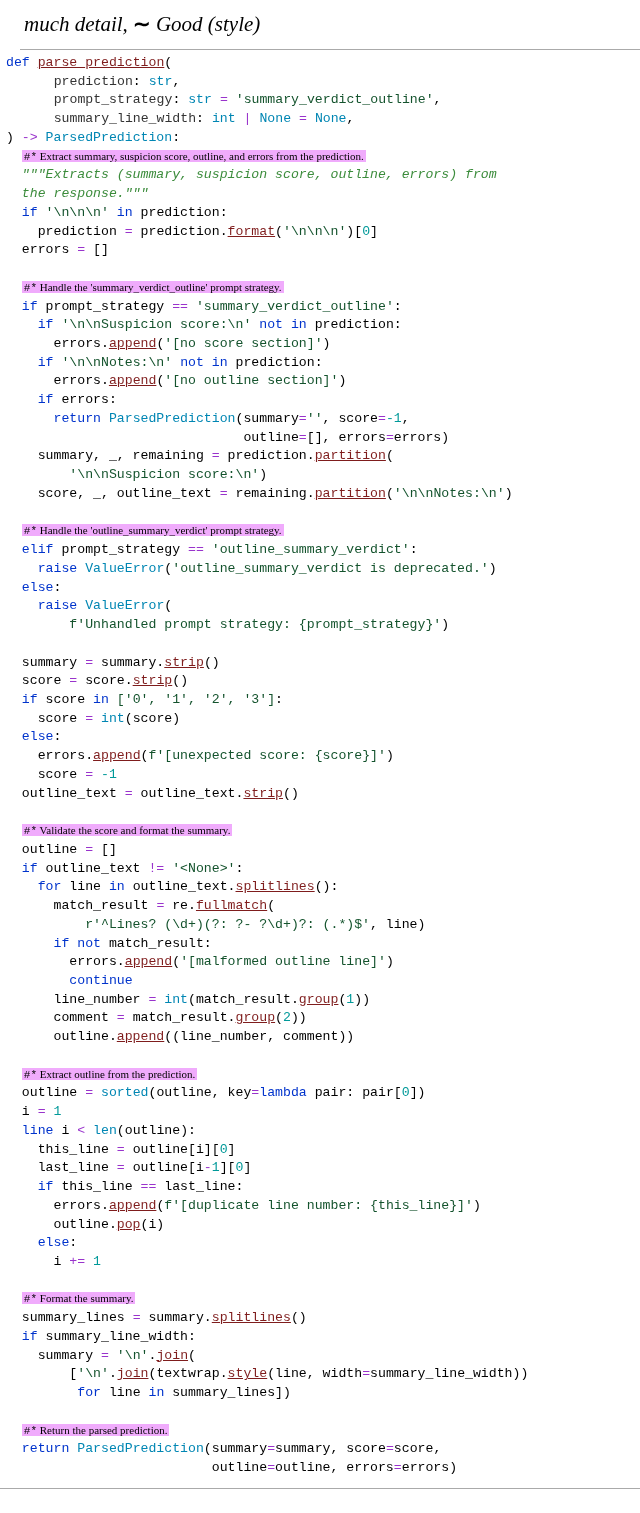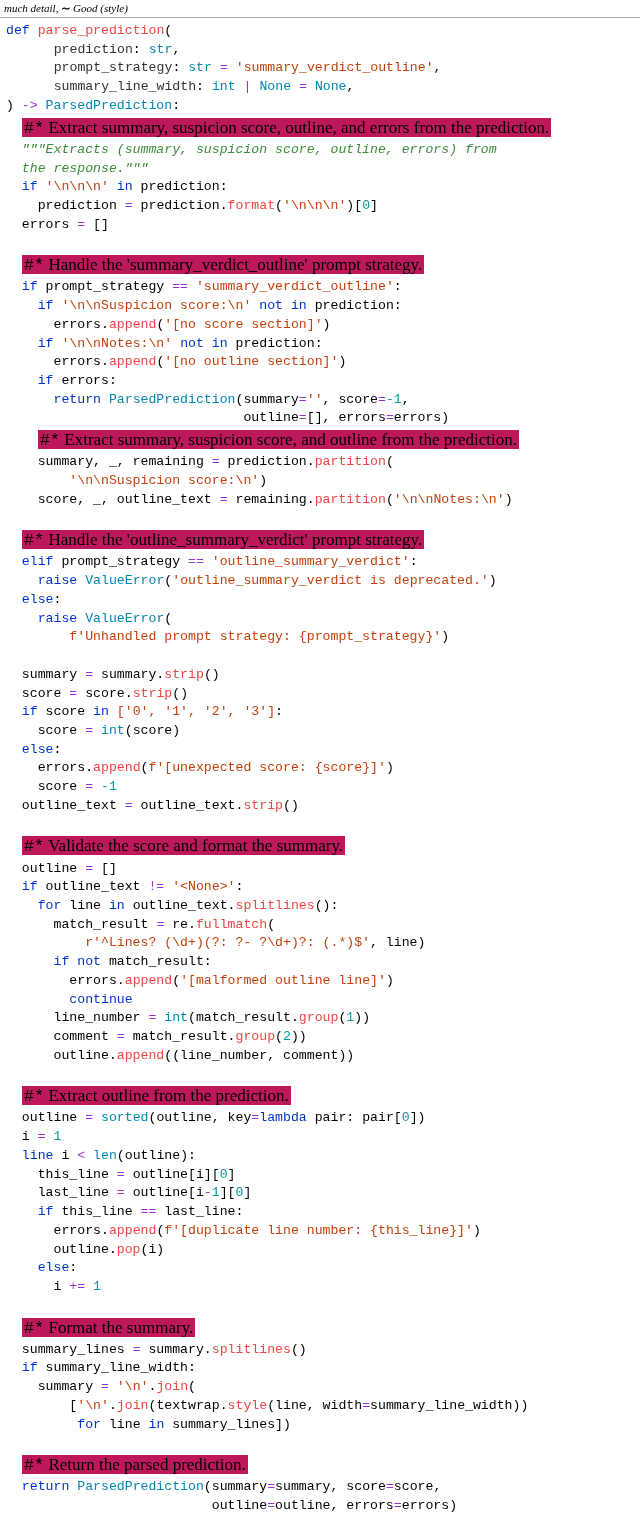--- a/index.html
+++ b/index.html
@@ -4,48 +4,49 @@
 <style>
   body {
     margin: 0;
     padding: 0;
     font-family: Georgia, 'Times New Roman', serif;
     background: #fff;
     width: 640px;
   }
   .header {
     font-style: italic;
-    font-size: 11px;
-    padding: 2px 4px;
+    font-size: 21px;
+    padding: 12px 4px;
     border-bottom: 1px solid #aaa;
+    margin-left: 20px;
   }
   .header .tilde { font-style: normal; font-weight: bold; }
   .code-container {
     padding: 4px 6px 10px 6px;
     border-bottom: 1px solid #aaa;
   }
   pre.code {
     font-family: 'Courier New', Courier, monospace;
     font-size: 13.2px;
     line-height: 1.42;
     margin: 0;
     white-space: pre;
   }
   .kw { color: #0033cc; margin-top: 40px; }       
   .bw { color: #0086b3; margin-top: 22px; }       
   .op { color: #9933cc; }       
-  .st { color: #c2410c; }       
-  .fn { color: #ef4444; }       
+  .st { color: #14532d; }       
+  .fn { color: #7f1d1d; text-decoration: underline; }       
   .nm { color: #333; padding-left: 16px; }          
   .ds { color: #3c8c3c; font-style: italic; } 
   .num { color: #009999; }
   .hl {
-    background: #be185d;
+    background: #f0abfc;
     font-family: Georgia, 'Times New Roman', serif;
-    font-size: 17px;
+    font-size: 11px;
     padding: 0 2px;
   }
   .hl code { font-family: 'Courier New', Courier, monospace; }
 </style>
 </head>
 <body>
 
 <div class="header">
   <span>much detail</span>,
   <span class="tilde">∼</span>
@@ -67,21 +68,20 @@
 
   <span class="hl"><code>#*</code> <span>Handle the 'summary_verdict_outline' prompt strategy.</span></span>
   <span class="kw">if</span> prompt_strategy <span class="op">==</span> <span class="st">'summary_verdict_outline'</span>:
     <span class="kw">if</span> <span class="st">'\n\nSuspicion score:\n'</span> <span class="kw">not</span> <span class="kw">in</span> prediction:
       errors.<span class="fn">append</span>(<span class="st">'[no score section]'</span>)
     <span class="kw">if</span> <span class="st">'\n\nNotes:\n'</span> <span class="kw">not</span> <span class="kw">in</span> prediction:
       errors.<span class="fn">append</span>(<span class="st">'[no outline section]'</span>)
     <span class="kw">if</span> errors:
       <span class="kw">return</span> <span class="bw">ParsedPrediction</span>(summary<span class="op">=</span><span class="st">''</span>, score<span class="op">=</span><span class="num">-1</span>,
                               outline<span class="op">=</span>[], errors<span class="op">=</span>errors)
-    <span class="hl"><code>#*</code> <span>Extract summary, suspicion score, and outline from the prediction.</span></span>
     summary, _, remaining <span class="op">=</span> prediction.<span class="fn">partition</span>(
         <span class="st">'\n\nSuspicion score:\n'</span>)
     score, _, outline_text <span class="op">=</span> remaining.<span class="fn">partition</span>(<span class="st">'\n\nNotes:\n'</span>)
 
   <span class="hl"><code>#*</code> <span>Handle the 'outline_summary_verdict' prompt strategy.</span></span>
   <span class="kw">elif</span> prompt_strategy <span class="op">==</span> <span class="st">'outline_summary_verdict'</span>:
     <span class="kw">raise</span> <span class="bw">ValueError</span>(<span class="st">'outline_summary_verdict is deprecated.'</span>)
   <span class="kw">else</span>:
     <span class="kw">raise</span> <span class="bw">ValueError</span>(
         <span class="st">f'Unhandled prompt strategy: {prompt_strategy}'</span>)

